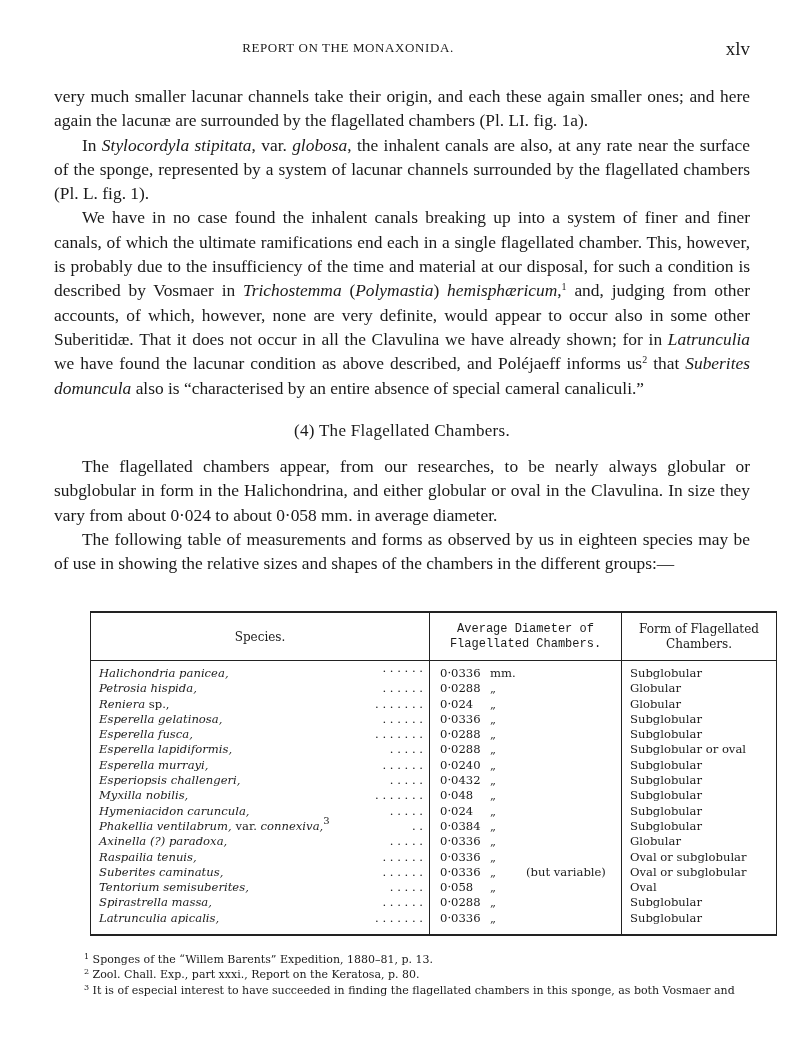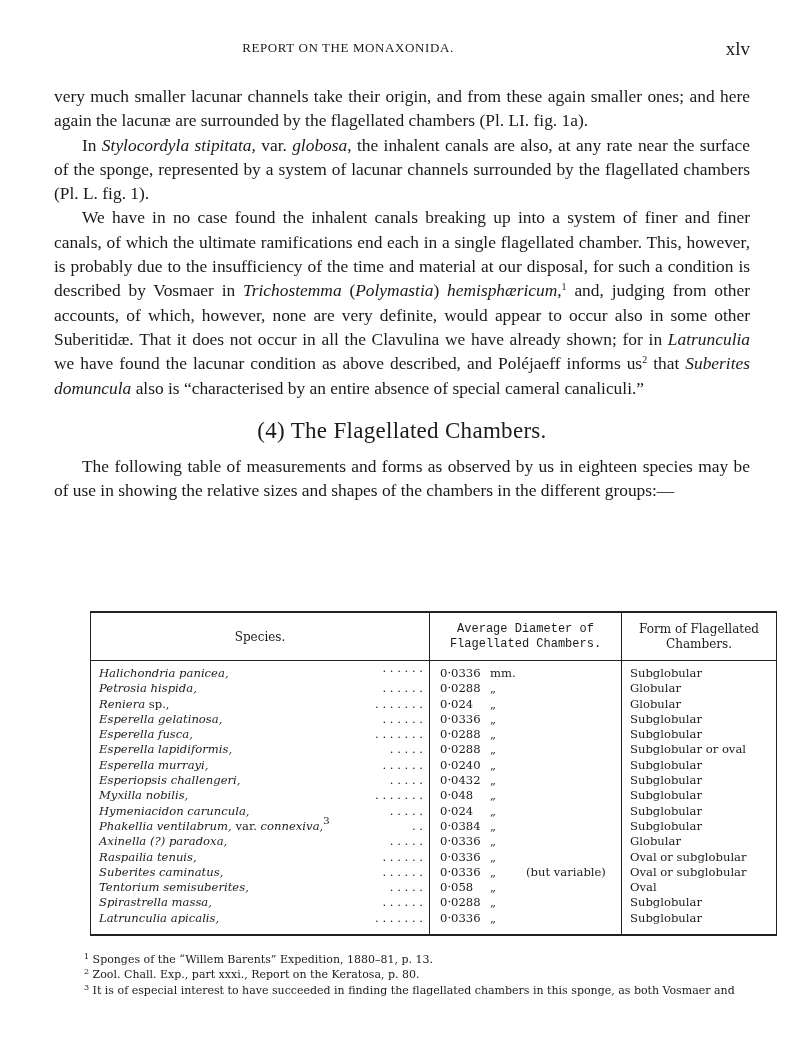--- a/index.html
+++ b/index.html
@@ -49,21 +49,21 @@
       text-align: justify;
     }
     .body-text p {
       margin: 0;
     }
     .indent { text-indent: 28px; }
     .noindent { text-indent: 0; }
     .section-heading {
       text-align: center;
       margin: 19px 0 11px 0 !important;
-      font-size: 23px;
+      font-size: 17px;
       letter-spacing: 0.3px;
     }
     i { font-style: italic; }
     sup { font-size: 10px; line-height: 0; vertical-align: 6px; }
 
     
     .table-wrap {
       position: absolute;
       top: 611px;
       left: 55px;
@@ -142,28 +142,29 @@
   </style>
 </head>
 <body>
 
 <div class="running-head">
   <span class="title">REPORT ON THE MONAXONIDA.</span>
   <span class="page-num">xlv</span>
 </div>
 
 <div class="body-text">
-  <p class="noindent">very much smaller lacunar channels take their origin, and from these again smaller ones; and here again the lacunæ are surrounded by the flagellated chambers (Pl. LI. fig. 1a).</p>
+  <p class="noindent">very much smaller lacunar channels take their origin, and each these again smaller ones; and here again the lacunæ are surrounded by the flagellated chambers (Pl. LI. fig. 1a).</p>
 
   <p class="indent"><span>In </span><i>Stylocordyla stipitata</i><span>, var. </span><i>globosa</i><span>, the inhalent canals are also, at any rate near the surface of the sponge, represented by a system of lacunar channels surrounded by the flagellated chambers (Pl. L. fig. 1).</span></p>
 
   <p class="indent"><span>We have in no case found the inhalent canals breaking up into a system of finer and finer canals, of which the ultimate ramifications end each in a single flagellated chamber. This, however, is probably due to the insufficiency of the time and material at our disposal, for such a condition is described by Vosmaer in </span><i>Trichostemma</i><span> (</span><i>Polymastia</i><span>) </span><i>hemisphæricum</i><span>,</span><sup>1</sup><span> and, judging from other accounts, of which, however, none are very definite, would appear to occur also in some other Suberitidæ.  That it does not occur in all the Clavulina we have already shown; for in </span><i>Latrunculia</i><span> we have found the lacunar condition as above described, and Poléjaeff informs us</span><sup>2</sup><span> that </span><i>Suberites domuncula</i><span> also is “characterised by an entire absence of special cameral canaliculi.”</span></p>
 
   <p class="section-heading">(4) The Flagellated Chambers.</p>
 
+  <p class="indent">The flagellated chambers appear, from our researches, to be nearly always globular or subglobular in form in the Halichondrina, and either globular or oval in the Clavulina. In size they vary from about 0·024 to about 0·058 mm. in average diameter.</p>
   <p class="indent">The following table of measurements and forms as observed by us in eighteen species may be of use in showing the relative sizes and shapes of the chambers in the different groups:—</p>
 </div>
 
 <div class="table-wrap">
   <table class="measure">
     <thead>
       <tr>
         <th class="col-species"><span>Species.</span></th>
         <th class="col-diam"><span>Average Diameter of</span><br><span>Flagellated Chambers.</span></th>
         <th class="col-form"><span>Form of Flagellated</span><br><span>Chambers.</span></th>

